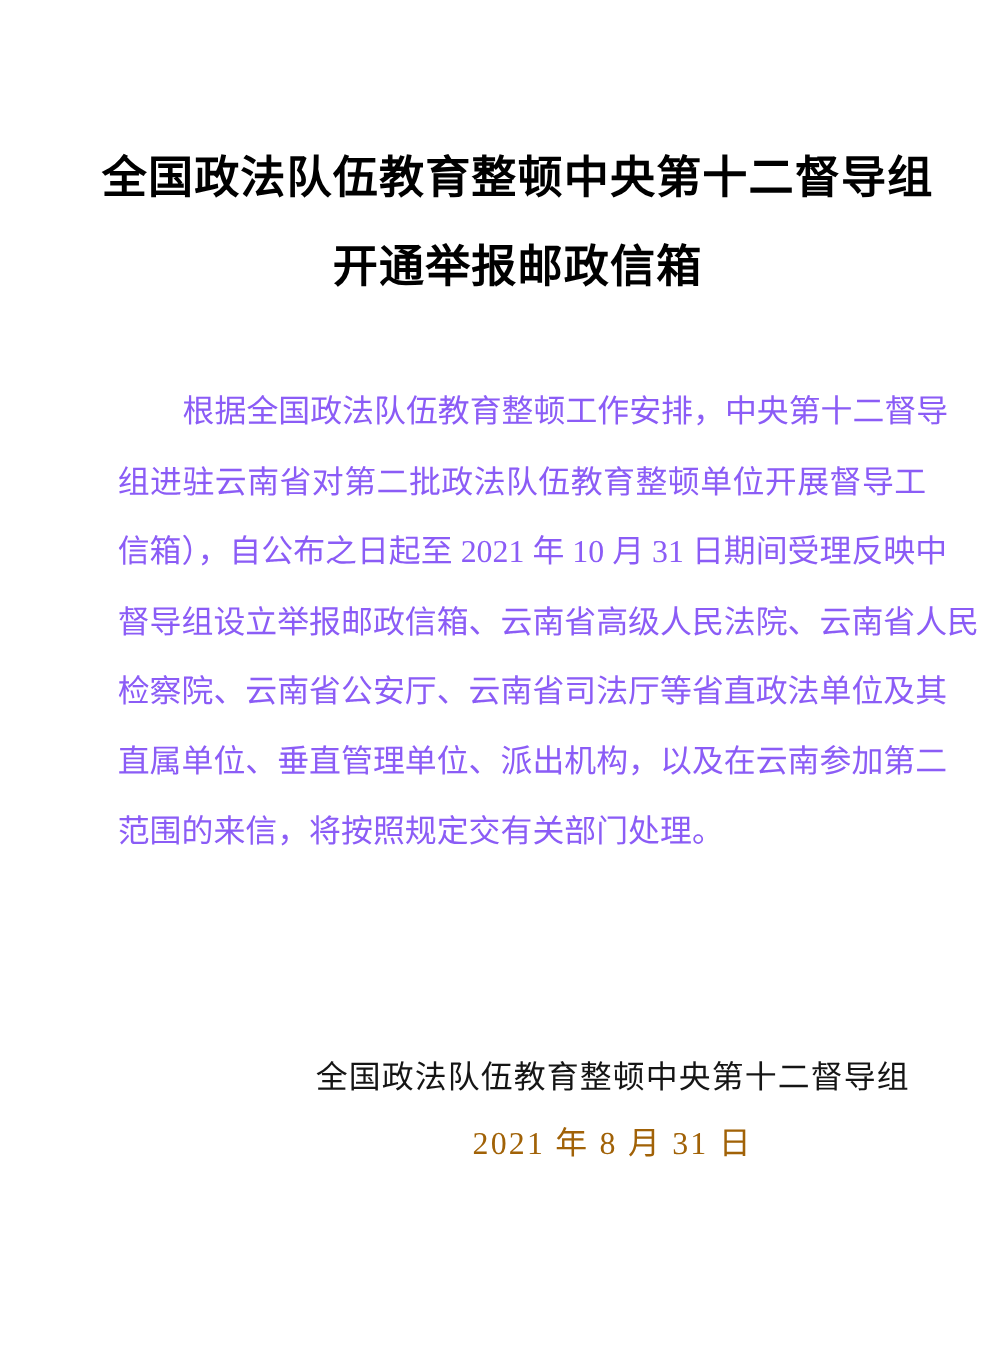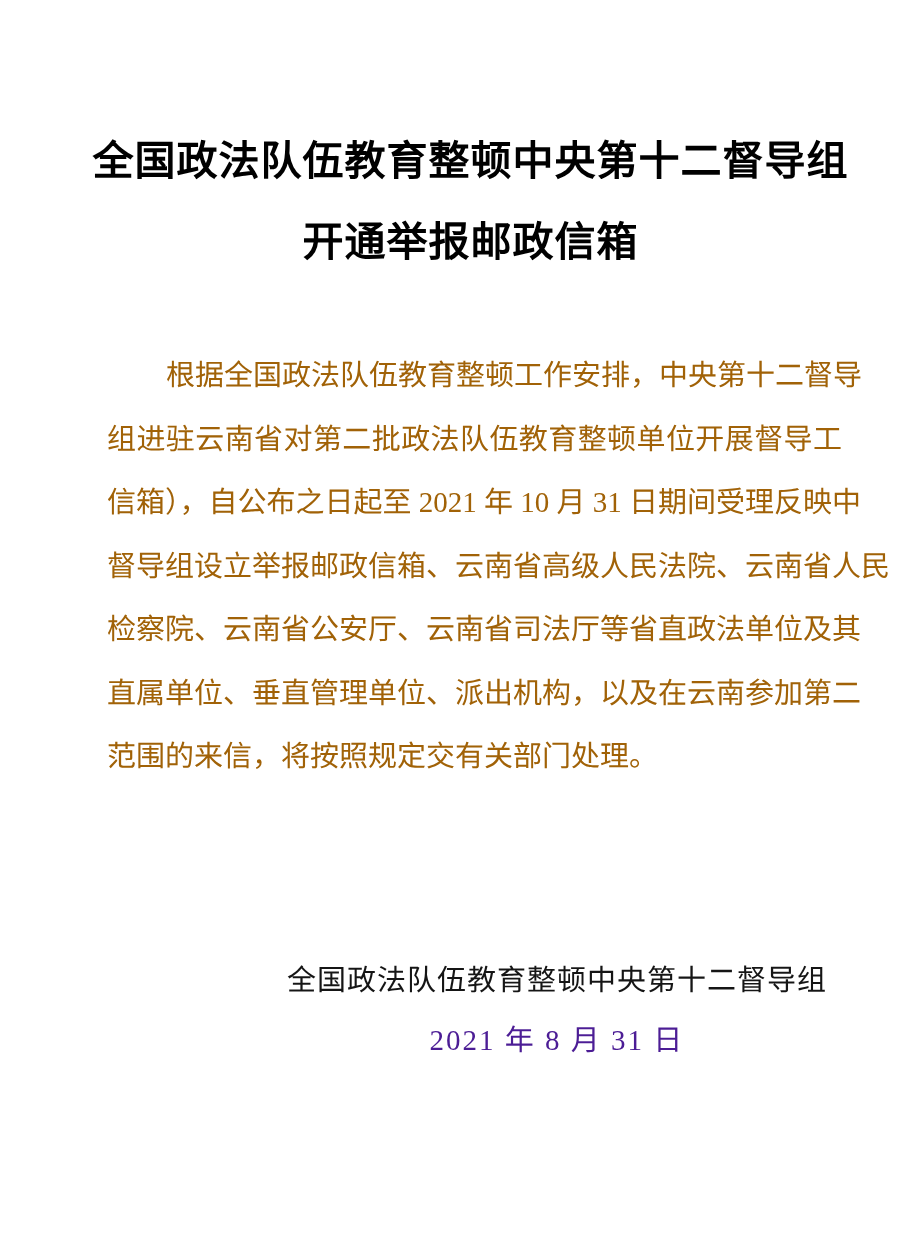--- a/index.html
+++ b/index.html
@@ -31,21 +31,21 @@
   .body-block {
     margin: 82px 78px 0 86px;
   }
   .body-line {
     font-size: 29px;
     line-height: 56.5px;
     text-align: justify;
     text-align-last: justify;
     text-justify: inter-character;
     white-space: nowrap;
-    color: #a16207;
+    color: #8b5cf6;
   }
   .body-line.indent {
     padding-left: 59px;
   }
   .body-line.last {
     text-align-last: left;
   }
   .signature-block {
     margin: 178px 93px 0 auto;
     width: fit-content;
@@ -55,21 +55,21 @@
     font-size: 29px;
     line-height: 34px;
     letter-spacing: 1px;
     color: #151515;
   }
   .signature-date {
     margin-top: 26px;
     font-size: 29px;
     line-height: 34px;
     letter-spacing: 2px;
-    color: #4c1d95;
+    color: #a16207;
   }
 </style>
 </head>
 <body>
 
 <div class="page">
 
   <div class="title-block">
     <div class="title-line">全国政法队伍教育整顿中央第十二督导组</div>
     <div class="title-line">开通举报邮政信箱</div>

